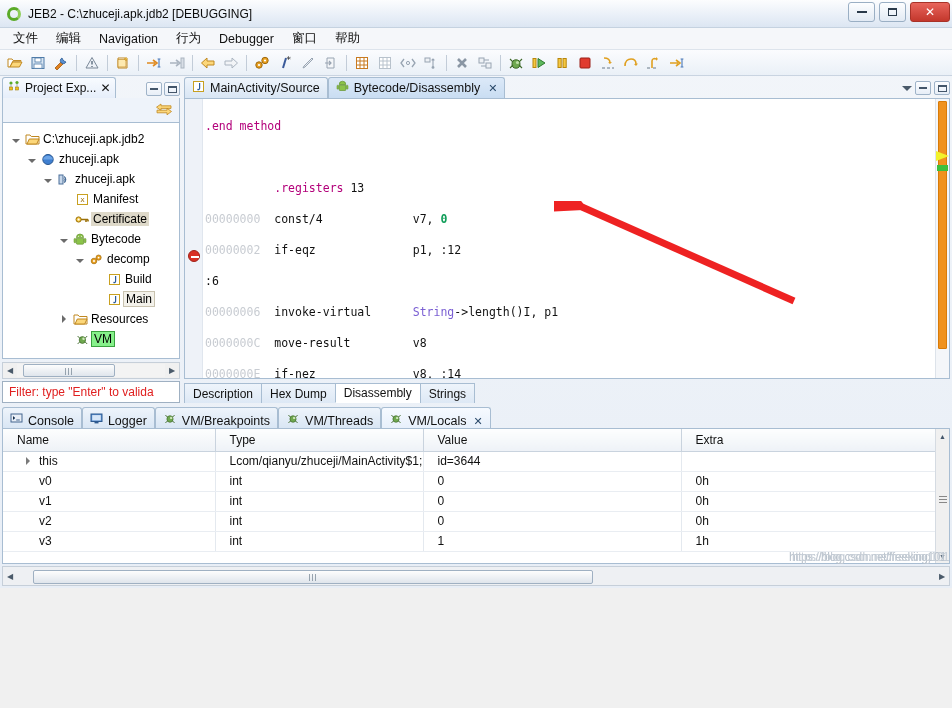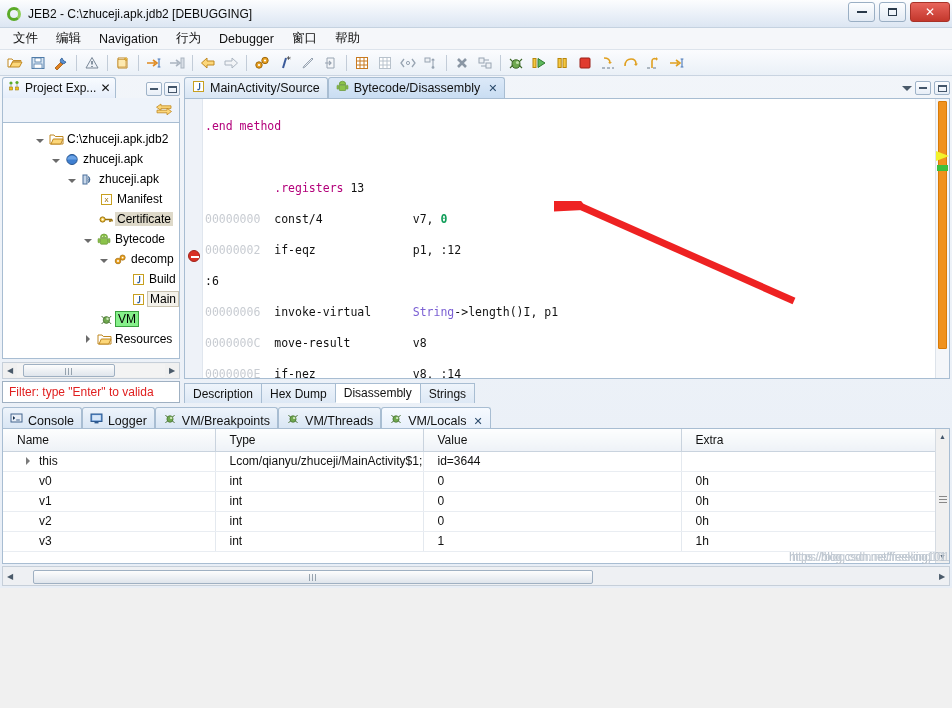--- a/index.html
+++ b/index.html
@@ -130,21 +130,20 @@
     border-right: 1px solid #a8bdd2;
     display: flex; align-items: center; justify-content: flex-end;
     padding-right: 6px;
   }
   .tree-box {
     position: absolute; left: 0; right: 0; top: 46px; bottom: 44px;
     background: #fff;
     border: 1px solid #a8bdd2;
     overflow: hidden;
     padding-top: 6px;
-    padding-left: 24px;
   }
   .tree-node {
     height: 20px; display: flex; align-items: center;
     font-size: 12px; color: #000; white-space: nowrap;
   }
   .tw { display:inline-block; width:14px; text-align:center; flex:none; }
   .tw i {
     display:inline-block; width:0;height:0;
     border-left:4px solid #6b6b6b; border-top:4px solid transparent; border-bottom:4px solid transparent;
   }
@@ -661,40 +660,40 @@
         <div class="tree-node" style="padding-left:102px">
           <span class="tico">
             <svg width="13" height="13" viewBox="0 0 13 13">
                 <rect x="1.5" y="1.5" width="10" height="10" fill="#fff" stroke="#c8a020"></rect>
                 <path d="M7.6 3v5.2c0 1.2-1 1.6-2.2 1.2" fill="none" stroke="#2a5a9a" stroke-width="1.2"></path>
               </svg>
           </span>
           <span class="tlabel sel-box">Main</span>
         </div>
 
+        <div class="tree-node" style="padding-left:54px">
+          <span class="tw"><i></i></span>
+          <span class="tico">
+            <svg width="15" height="13" viewBox="0 0 15 13">
+                <path d="M1 11V2h4l1.3 1.5H14V11z" fill="#fff" stroke="#c08820"></path>
+                <path d="M2 11l2.3-5H14l-2.3 5z" fill="#fcd77a" stroke="#c08820"></path>
+              </svg>
+          </span>
+          <span class="tlabel">Resources</span>
+        </div>
+
         <div class="tree-node" style="padding-left:70px">
           <span class="tico">
             <svg width="15" height="13" viewBox="0 0 15 13">
                 <ellipse cx="7.4" cy="7" rx="3.2" ry="3.4" fill="#6fa84f" stroke="#3f6a2a" stroke-width=".7"></ellipse>
                 <circle cx="8.6" cy="5.8" r="1.3" fill="#cfe8bb"></circle>
                 <path d="M2.6 3l2.2 2.3M12.2 3l-2.2 2.3M2.6 11l2.2-2.2M12.2 11l-2.2-2.2" stroke="#3f6a2a" stroke-width=".9"></path>
               </svg>
           </span>
           <span class="tlabel sel-green">VM</span>
-        </div>
-
-        <div class="tree-node" style="padding-left:54px">
-          <span class="tw"><i></i></span>
-          <span class="tico">
-            <svg width="15" height="13" viewBox="0 0 15 13">
-                <path d="M1 11V2h4l1.3 1.5H14V11z" fill="#fff" stroke="#c08820"></path>
-                <path d="M2 11l2.3-5H14l-2.3 5z" fill="#fcd77a" stroke="#c08820"></path>
-              </svg>
-          </span>
-          <span class="tlabel">Resources</span>
         </div>
       </div>
 
       <div class="hscroll-mini">
         <div class="hsb-arrow">◀</div>
         <div class="hsb-track">
           <div class="hsb-thumb">|||</div>
         </div>
         <div class="hsb-arrow">▶</div>
       </div>

